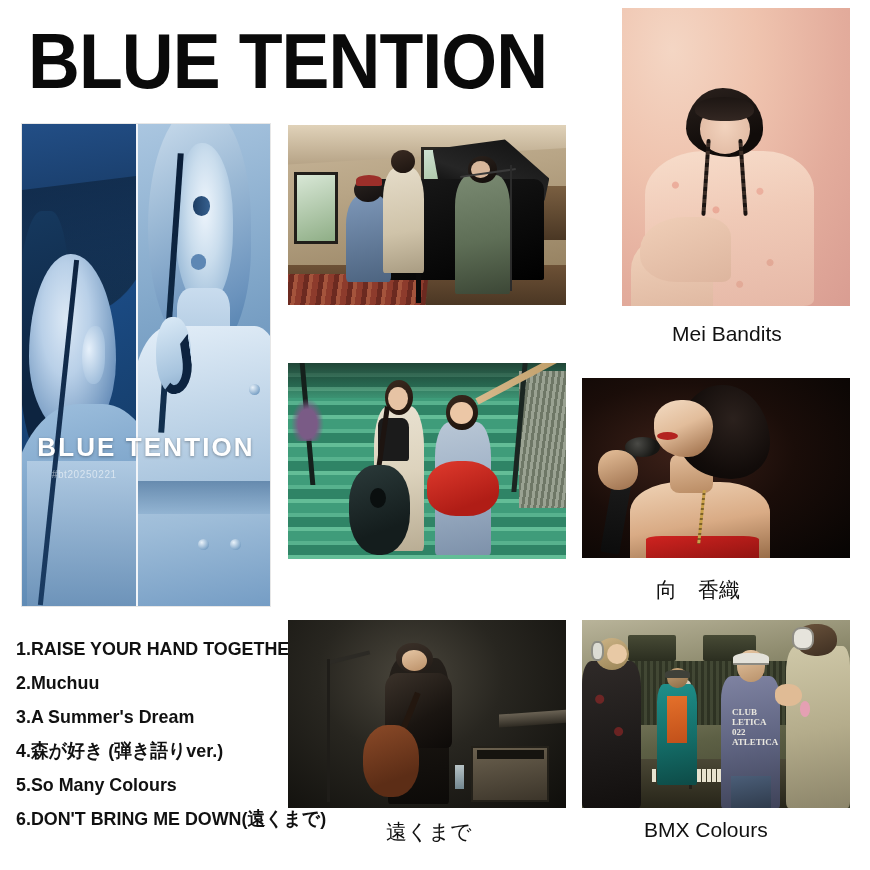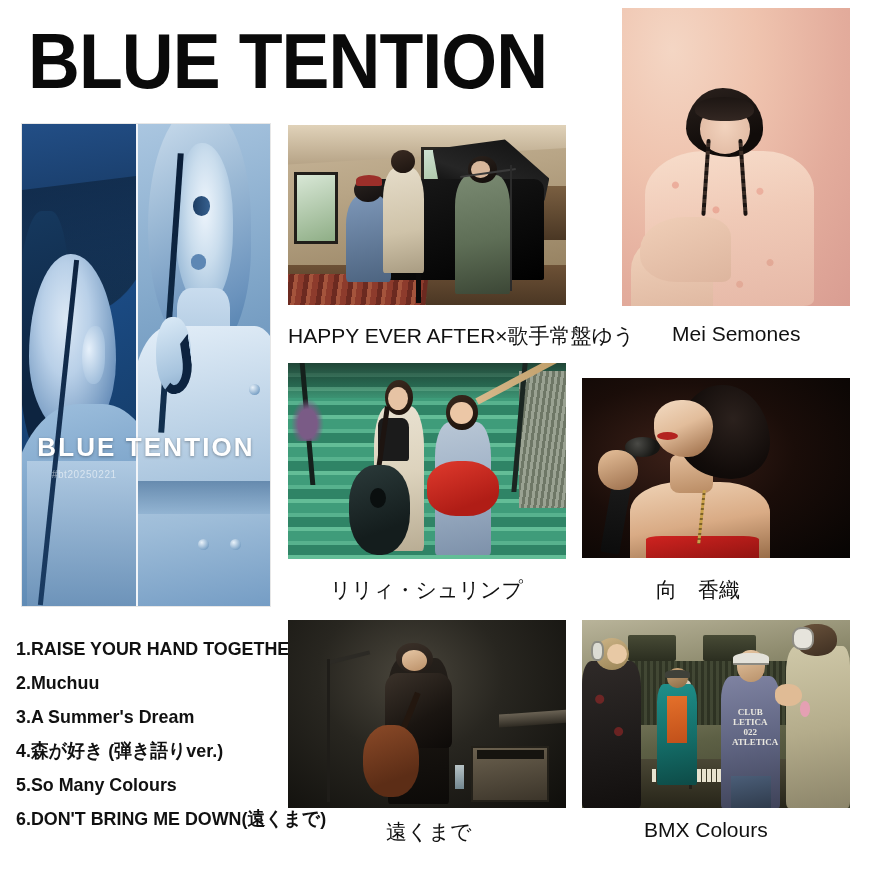--- a/index.html
+++ b/index.html
@@ -630,21 +630,21 @@
     border-radius: 48%;
     background: linear-gradient(160deg, #e8c8a4, #b8916a);
   }
   .pF .pM .hp {
     position: absolute; left: 20%; top: -18%; width: 60%; height: 9%;
     border-radius: 40% 40% 6% 6%;
     background: #e4e2da; border-bottom: 2px solid #8c8a82;
   }
   .pF .pM .tee {
     position: absolute; left: 18%; top: 22%; width: 62%; height: 30%;
-    color: #e9e7df; font-size: 9px; font-weight: 700; text-align: center;
+    color: #e9e7df; font-size: 9px; font-weight: 700; 
     line-height: 10px; padding-top: 2px;
     font-family: "Liberation Serif", serif;
   }
   .pF .pM .jeans {
     position: absolute; left: 16%; bottom: 0; width: 68%; height: 24%;
     background: linear-gradient(170deg, #4b5e78, #2f3b4c);
   }
   .pF .pR {
     position: absolute; right: 0%; top: 14%; width: 24%; height: 86%;
     background: linear-gradient(170deg, #cfc8a8 0%, #b4ac8b 52%, #8c856a 100%);
@@ -739,36 +739,35 @@
         <div class="head"></div>
       </div>
       <div class="p3">
         <div class="head"></div>
         <div class="face"></div>
       </div>
       <div class="micarm"></div>
       <div class="mic"></div>
     </div>
   </div>
-  <div class="caption" style="left:288px; top:322px;">HAPPY EVER AFTER×歌手常盤ゆう</div>
 
   <div class="cell pB">
     <div class="inner">
       <div class="bg"></div>
       <div class="dress"></div>
       <div class="leg"></div>
       <div class="arm"></div>
       <div class="hair"></div>
       <div class="face"></div>
       <div class="bangs"></div>
       <div class="braid1"></div>
       <div class="braid2"></div>
     </div>
   </div>
-  <div class="caption" style="left:672px; top:322px;">Mei Semones</div>
+  <div class="caption" style="left:672px; top:322px;">Mei Bandits</div>
 
   <div class="cell pC">
     <div class="inner">
       <div class="stairs"></div>
       <div class="topdark"></div>
       <div class="grate"></div>
       <div class="railL"></div>
       <div class="railR"></div>
       <div class="plant"></div>
       <div class="w1">
@@ -779,21 +778,20 @@
       <div class="w2">
         <div class="head"></div>
         <div class="face"></div>
       </div>
       <div class="gtrNeck1"></div>
       <div class="gtrAcoustic"></div>
       <div class="gtrRed"></div>
       <div class="gtrNeck2"></div>
     </div>
   </div>
-  <div class="caption" style="left:330px; top:576px;">リリィ・シュリンプ</div>
 
   <div class="cell pD">
     <div class="inner">
       <div class="bg"></div>
       <div class="shoulders"></div>
       <div class="dress"></div>
       <div class="neck"></div>
       <div class="chain"></div>
       <div class="hair"></div>
       <div class="face"></div>

